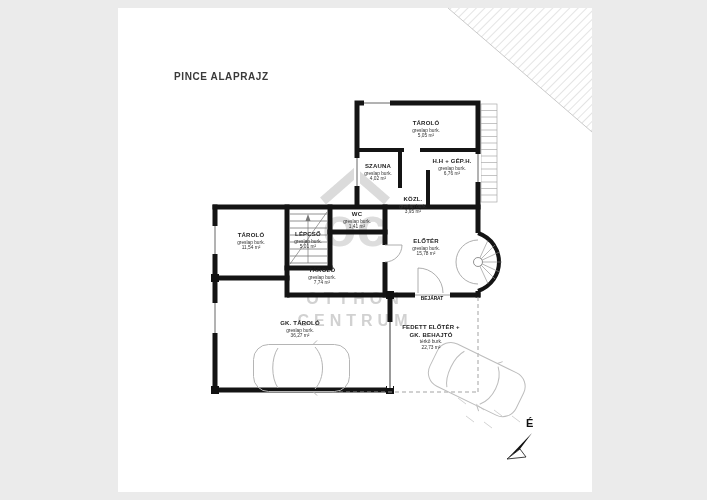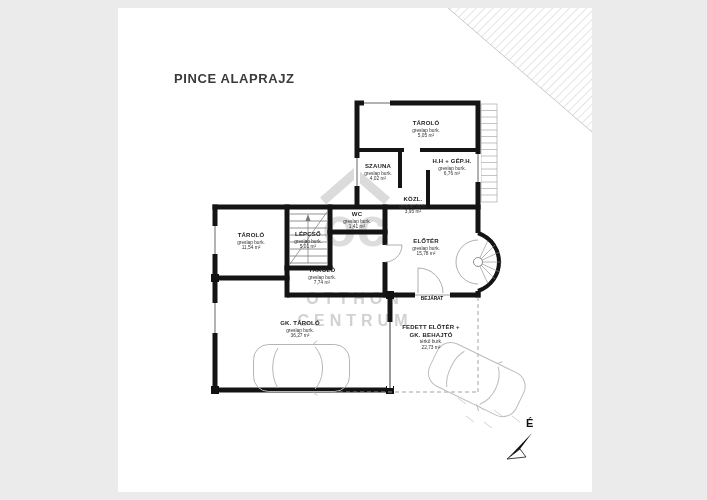--- a/index.html
+++ b/index.html
@@ -1,19 +1,19 @@
 <!DOCTYPE html>
 <html><head>
 <meta charset="utf-8">
 <style>
   html,body{margin:0;padding:0;background:#ebebeb;}
   .stage{position:relative;width:707px;height:500px;background:#ebebeb;font-family:"Liberation Sans",sans-serif;overflow:hidden;}
   .sheet{position:absolute;left:118px;top:8px;width:474px;height:484px;background:#ffffff;z-index:1;}
   svg.draw{position:absolute;left:0;top:0;z-index:2;}
-  .title{position:absolute;left:174px;top:71px;font-size:13px;font-weight:bold;letter-spacing:0.6px;color:#3a3a3a;z-index:3;}
+  .title{position:absolute;left:174px;top:71px;font-size:10px;font-weight:bold;letter-spacing:0.6px;color:#3a3a3a;z-index:3;}
   .room{position:absolute;transform:translateX(-50%);text-align:center;z-index:3;color:#1c1c1c;white-space:nowrap;}
   .room .rname{font-size:6px;font-weight:bold;line-height:1.25;letter-spacing:0.2px;}
   .room .rsub{font-size:4.8px;line-height:1.25;color:#333;}
   .bejarat{position:absolute;left:432px;top:296px;transform:translateX(-50%);font-size:4.8px;font-weight:bold;color:#111;z-index:3;}
   .north{position:absolute;left:526px;top:417px;font-size:11px;font-weight:bold;color:#101010;z-index:3;}
 </style>
 </head>
 <body>
 
 <div class="stage">

